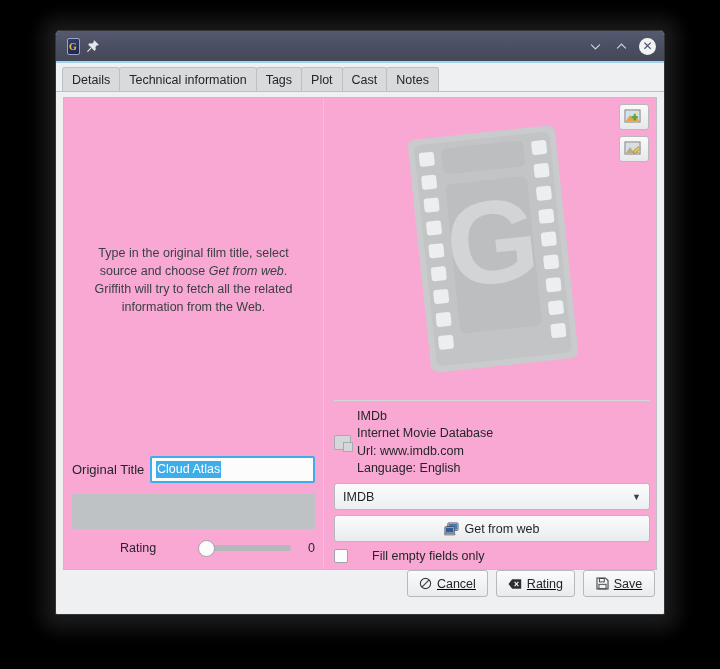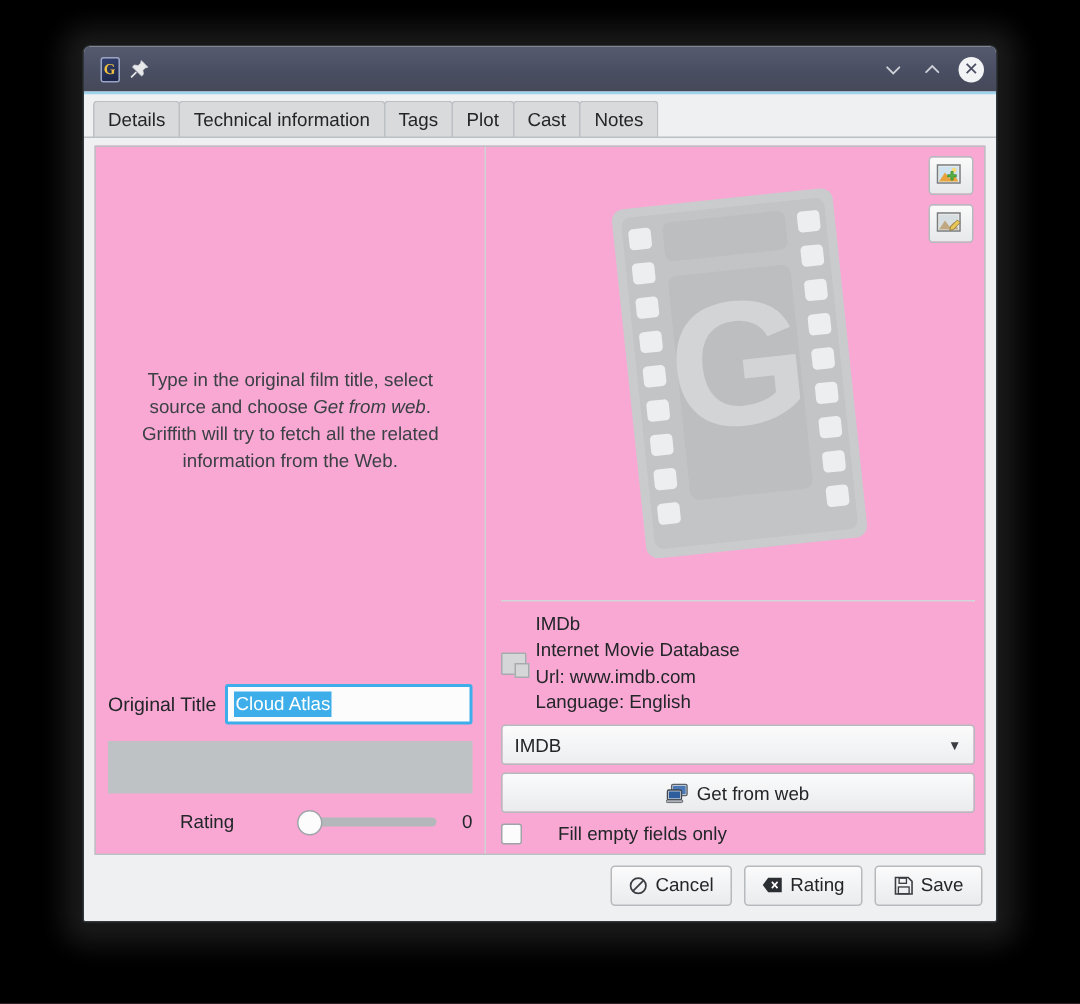--- a/index.html
+++ b/index.html
@@ -342,24 +342,24 @@
     border: 1px solid #a0a4a8;
     background: #fcfcfc;
     border-radius: 2px;
   }
   .chk-label { font-size: 12.5px; color: #232629; }
 
   
   #footer {
     flex: 0 0 44px;
     display: flex;
-    align-items: center;
     justify-content: flex-end;
     gap: 8px;
     padding: 0 9px 4px 9px;
+    text-decoration: underline;
   }
   .btn {
     height: 27px;
     min-width: 72px;
     padding: 0 11px;
     border: 1px solid #b6babd;
     border-radius: 3px;
     background: linear-gradient(180deg,#fbfbfc,#e9ebec);
     display: flex; align-items: center; justify-content: center;
     gap: 5px;

